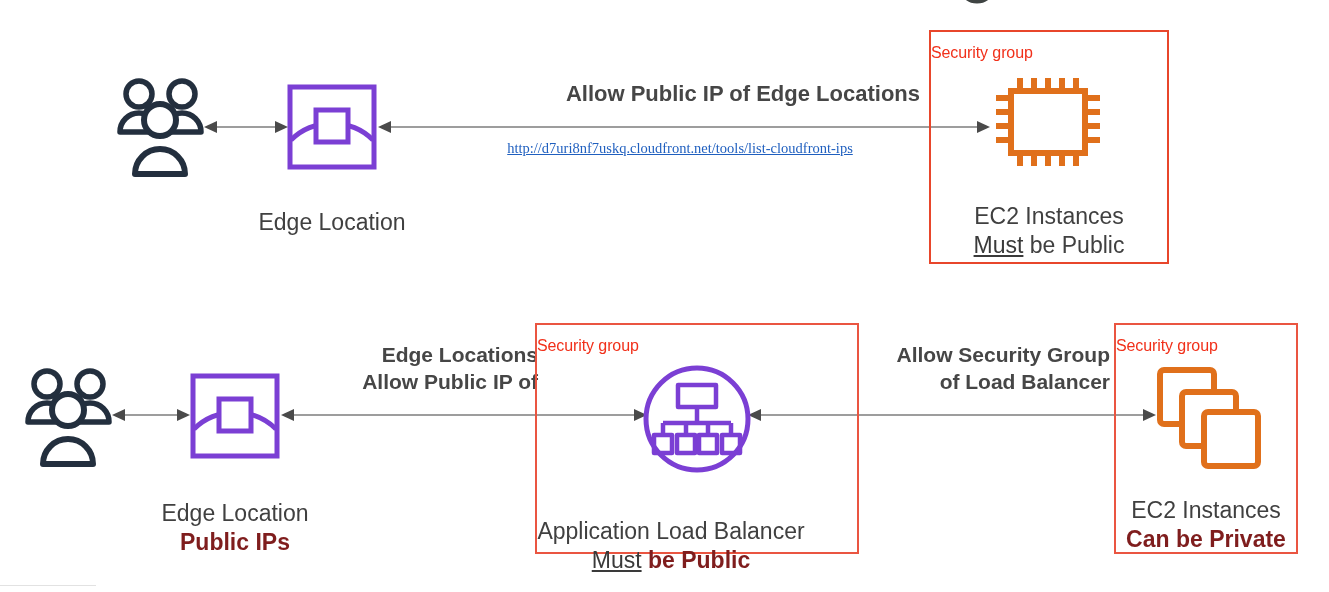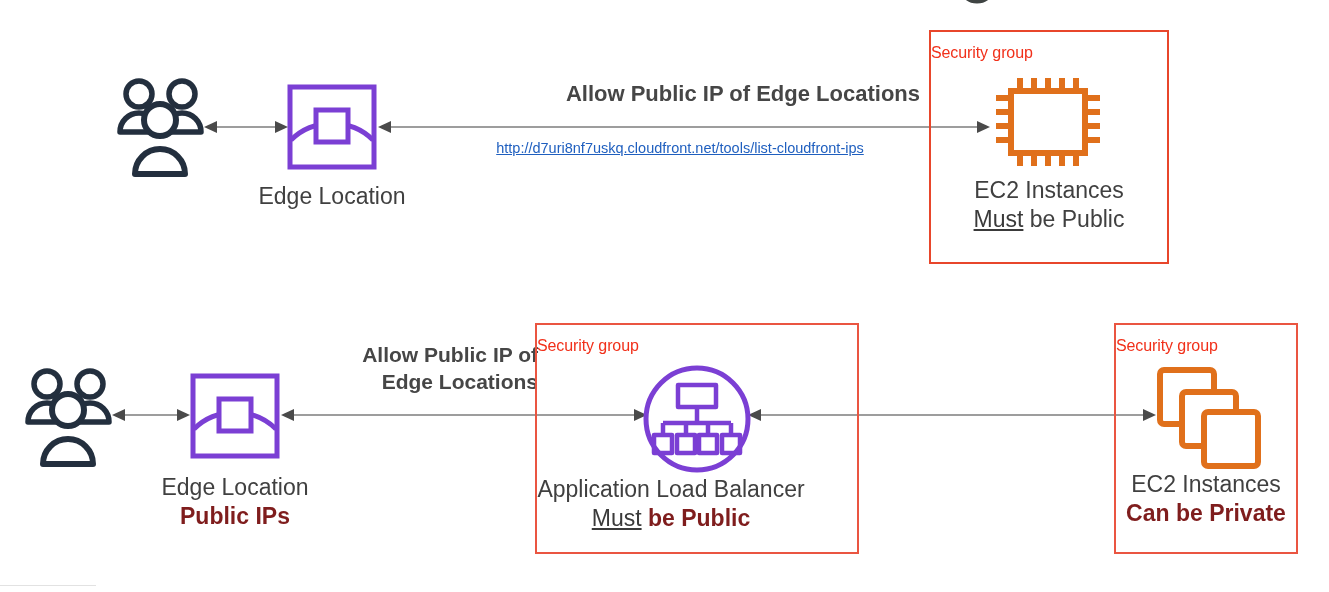--- a/index.html
+++ b/index.html
@@ -41,41 +41,42 @@
 
   
   .caption {
     position: absolute;
     color: #404040;
     font-size: 23px;
     line-height: 29px;
     text-align: center;
     white-space: nowrap;
     font-family: "Liberation Sans", sans-serif;
+    margin-top: 26px;
   }
   .caption .b { font-weight: bold; color: #7f1d1d; }
   .caption .bu { font-weight: normal; color: #3A3A3A; text-decoration: underline; }
 
   
   .arrow-label {
     position: absolute;
     font-weight: bold;
     color: #464646;
     font-size: 21px;
     line-height: 27px;
     text-align: right;
     font-family: "Liberation Sans", sans-serif;
     white-space: nowrap;
   }
   .link {
     position: absolute;
     color: #1F5FBF;
     font-size: 14.5px;
     text-decoration: underline;
-    font-family: Liberation Sans, sans-serif;
+    font-family: Liberation Serif, serif;
     white-space: nowrap;
     text-align: center;
   }
 
   
   .arrow-svg { position: absolute; overflow: visible; }
 
   .clip-glyph {
     position: absolute;
     color: #3F4443;
@@ -210,24 +211,28 @@
     <polygon points="366,9 353,3 353,15" fill="#4A4A4A"></polygon>
   </svg>
 
   <svg class="arrow-svg" style="left:748px; top:406px;" width="408" height="20">
     <line x1="11" y1="9" x2="397" y2="9" stroke="#7C7C7C" stroke-width="1.6"></line>
     <polygon points="0,9 13,3 13,15" fill="#4A4A4A"></polygon>
     <polygon points="408,9 395,3 395,15" fill="#4A4A4A"></polygon>
   </svg>
 
   <div class="arrow-label" style="left:302px; top:341px; width:236px;">
+    <div>Edge Locations</div>
     <div>Allow Public IP of</div>
-    <div>Edge Locations</div>
-  </div>
-
+  </div>
+
+  <div class="arrow-label" style="left:862px; top:341px; width:248px;">
+    <div>Allow Security Group</div>
+    <div>of Load Balancer</div>
+  </div>
 
   <div class="sg-box" style="left:535px; top:323px; width:324px; height:231px;">
     <div class="sg-title" style="top:12px;">Security group</div>
   </div>
 
   <svg class="abs" style="left:641px; top:365px;" width="112" height="108">
     <circle cx="56" cy="54" r="51" fill="#ffffff" stroke="#7B3FD4" stroke-width="5"></circle>
     <g fill="none" stroke="#7B3FD4" stroke-width="4.5" stroke-linejoin="round">
       <rect x="37" y="20" width="38" height="22"></rect>
       <line x1="56" y1="42" x2="56" y2="58"></line>
@@ -236,21 +241,21 @@
       <line x1="45" y1="58" x2="45" y2="70"></line>
       <line x1="67" y1="58" x2="67" y2="70"></line>
       <line x1="90" y1="58" x2="90" y2="70"></line>
       <rect x="13" y="70" width="18" height="18"></rect>
       <rect x="36" y="70" width="18" height="18"></rect>
       <rect x="58" y="70" width="18" height="18"></rect>
       <rect x="81" y="70" width="18" height="18"></rect>
     </g>
   </svg>
 
-  <div class="caption" style="left:535px; top:475px; width:272px;">
+  <div class="caption" style="left:535px; top:491px; width:272px;">
     <div>Application Load Balancer</div>
     <div>
       <span class="bu">Must</span><span class="b"> be Public</span>
     </div>
   </div>
 
   <div class="sg-box" style="left:1114px; top:323px; width:184px; height:231px;">
     <div class="sg-title" style="top:12px;">Security group</div>
   </div>
 

